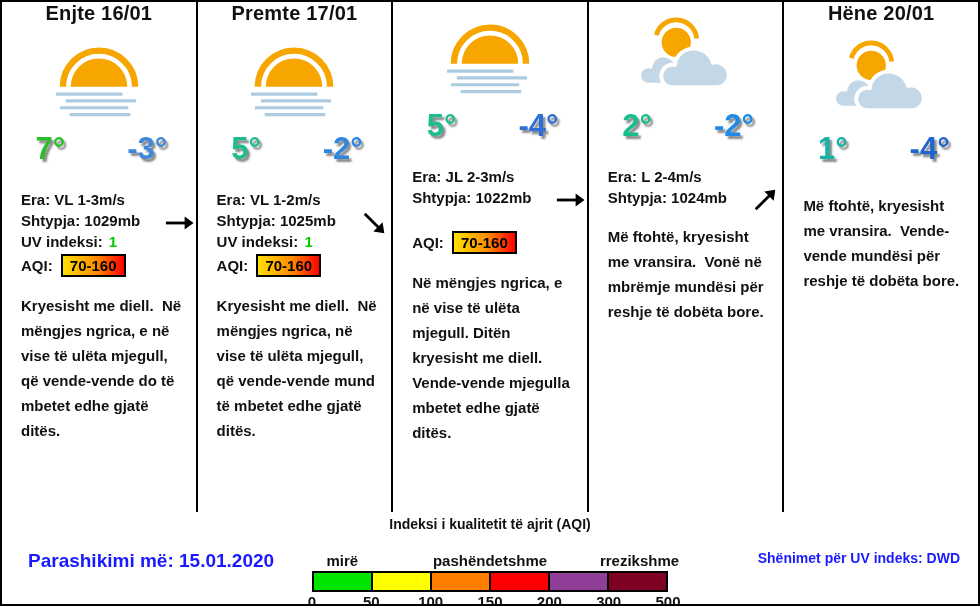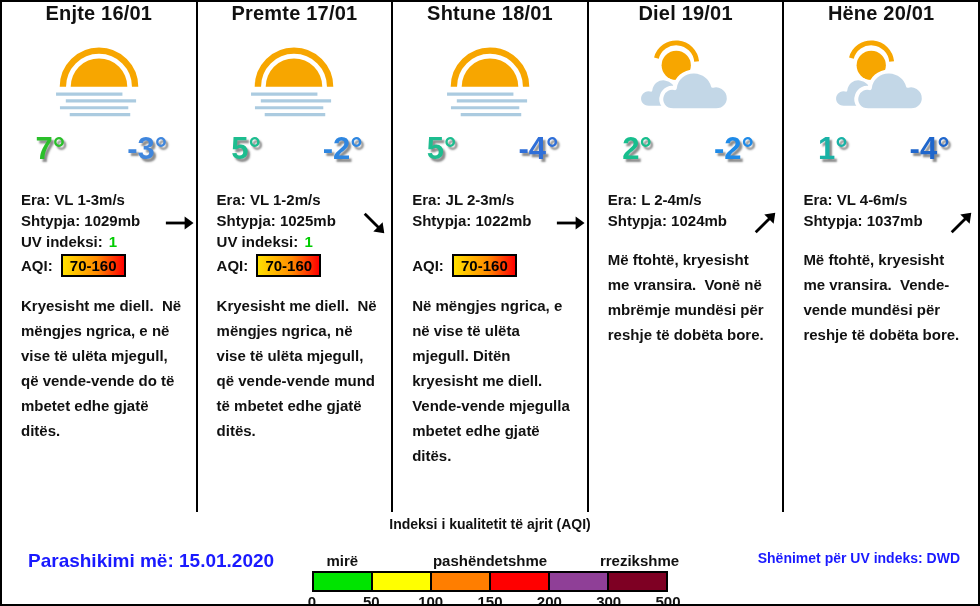--- a/index.html
+++ b/index.html
@@ -111,21 +111,20 @@
         <svg viewBox="0 0 32 32" xmlns="http://www.w3.org/2000/svg">
           <line x1="2" y1="16" x2="24" y2="16" stroke="#000" stroke-width="3"></line>
           <polygon points="22,9 31.5,16 22,23" fill="#000"></polygon>
         </svg>
       </span>
     </div>
     <p class="desc">Kryesisht me diell.  Në mëngjes ngrica, në vise të ulëta mjegull, që vende-vende mund të mbetet edhe gjatë ditës.</p>
   </div>
 
   <div class="column">
-    <div class="day-title">Shtune 18/01</div>
     <div class="icon-wrap">
       <svg viewBox="0 0 100 84" xmlns="http://www.w3.org/2000/svg">
         <path d="M 13 52 A 37 37 0 0 1 87 52" fill="none" stroke="#f7a600" stroke-width="6.5"></path>
         <path d="M 21 52 A 29 29 0 0 1 79 52 Z" fill="#f7a600"></path>
         <path d="M 6 59.5 H 74" stroke="#abcbe0" stroke-width="3.2" fill="none"></path>
         <path d="M 16 66.5 H 88" stroke="#abcbe0" stroke-width="3.2" fill="none"></path>
         <path d="M 10 73.5 H 80" stroke="#abcbe0" stroke-width="3.2" fill="none"></path>
         <path d="M 20 80.5 H 82" stroke="#abcbe0" stroke-width="3.2" fill="none"></path>
       </svg>
 
@@ -149,21 +148,20 @@
         <svg viewBox="0 0 32 32" xmlns="http://www.w3.org/2000/svg">
           <line x1="2" y1="16" x2="24" y2="16" stroke="#000" stroke-width="3"></line>
           <polygon points="22,9 31.5,16 22,23" fill="#000"></polygon>
         </svg>
       </span>
     </div>
     <p class="desc">Në mëngjes ngrica, e në vise të ulëta mjegull. Ditën kryesisht me diell. Vende-vende mjegulla mbetet edhe gjatë ditës.</p>
   </div>
 
   <div class="column">
-    <div class="day-title">Diel 19/01</div>
     <div class="icon-wrap">
 
       <svg viewBox="0 0 100 84" xmlns="http://www.w3.org/2000/svg">
         <path d="M 19.7 22.6 A 21 21 0 0 1 60.9 26.2" fill="none" stroke="#f7a600" stroke-width="5"></path>
         <circle cx="40" cy="30" r="15" fill="#f7a600"></circle>
         <path d="M 12 73 C 5 73 1 67 3 61 C 4.5 56.5 10 54 14 55.5 C 15 48 21.5 43 28.5 44 C 35.5 45 40.5 50.5 40.5 57 C 44.5 58.5 46.5 63.5 45 68 C 43.8 71.5 40.5 73 37.5 73 Z" fill="#c3d7e7" stroke="#ffffff" stroke-width="3" stroke-linejoin="round"></path>
         <path d="M 37 76 C 28 76 22.5 68.5 25.5 60.5 C 27.5 55 33.5 52 38.5 53.5 C 39.5 43.5 48.5 36 58.5 36.5 C 68 37 75.5 43 77.5 51 C 84.5 49 92 54 93.5 61 C 95 69.5 89 76 81 76 Z" fill="#c3d7e7" stroke="#ffffff" stroke-width="4" stroke-linejoin="round"></path>
       </svg>
     </div>
     <div class="temps">
@@ -191,31 +189,20 @@
       <svg viewBox="0 0 100 84" xmlns="http://www.w3.org/2000/svg">
         <path d="M 19.7 22.6 A 21 21 0 0 1 60.9 26.2" fill="none" stroke="#f7a600" stroke-width="5"></path>
         <circle cx="40" cy="30" r="15" fill="#f7a600"></circle>
         <path d="M 12 73 C 5 73 1 67 3 61 C 4.5 56.5 10 54 14 55.5 C 15 48 21.5 43 28.5 44 C 35.5 45 40.5 50.5 40.5 57 C 44.5 58.5 46.5 63.5 45 68 C 43.8 71.5 40.5 73 37.5 73 Z" fill="#c3d7e7" stroke="#ffffff" stroke-width="3" stroke-linejoin="round"></path>
         <path d="M 37 76 C 28 76 22.5 68.5 25.5 60.5 C 27.5 55 33.5 52 38.5 53.5 C 39.5 43.5 48.5 36 58.5 36.5 C 68 37 75.5 43 77.5 51 C 84.5 49 92 54 93.5 61 C 95 69.5 89 76 81 76 Z" fill="#c3d7e7" stroke="#ffffff" stroke-width="4" stroke-linejoin="round"></path>
       </svg>
     </div>
     <div class="temps">
       <span class="temp" style="color: rgb(25, 178, 166);">1°</span>
       <span class="temp" style="color: rgb(31, 102, 204);">-4°</span>
-    </div>
-    <div class="info">
-      <div class="info-row">Era: VL 4-6m/s</div>
-      <div class="info-row">Shtypja: 1037mb</div>
-
-      <span class="wind-arrow" style="transform: rotate(-45deg);">
-        <svg viewBox="0 0 32 32" xmlns="http://www.w3.org/2000/svg">
-          <line x1="2" y1="16" x2="24" y2="16" stroke="#000" stroke-width="3"></line>
-          <polygon points="22,9 31.5,16 22,23" fill="#000"></polygon>
-        </svg>
-      </span>
     </div>
     <p class="desc">Më ftohtë, kryesisht me vransira.  Vende-vende mundësi për reshje të dobëta bore.</p>
   </div>
 </div>
 
   <div class="footer">
     <div class="legend">
       <div class="legend-title">Indeksi i kualitetit të ajrit (AQI)</div>
       <div class="legend-labels">
           <span style="left: 8.5%;">mirë</span>

